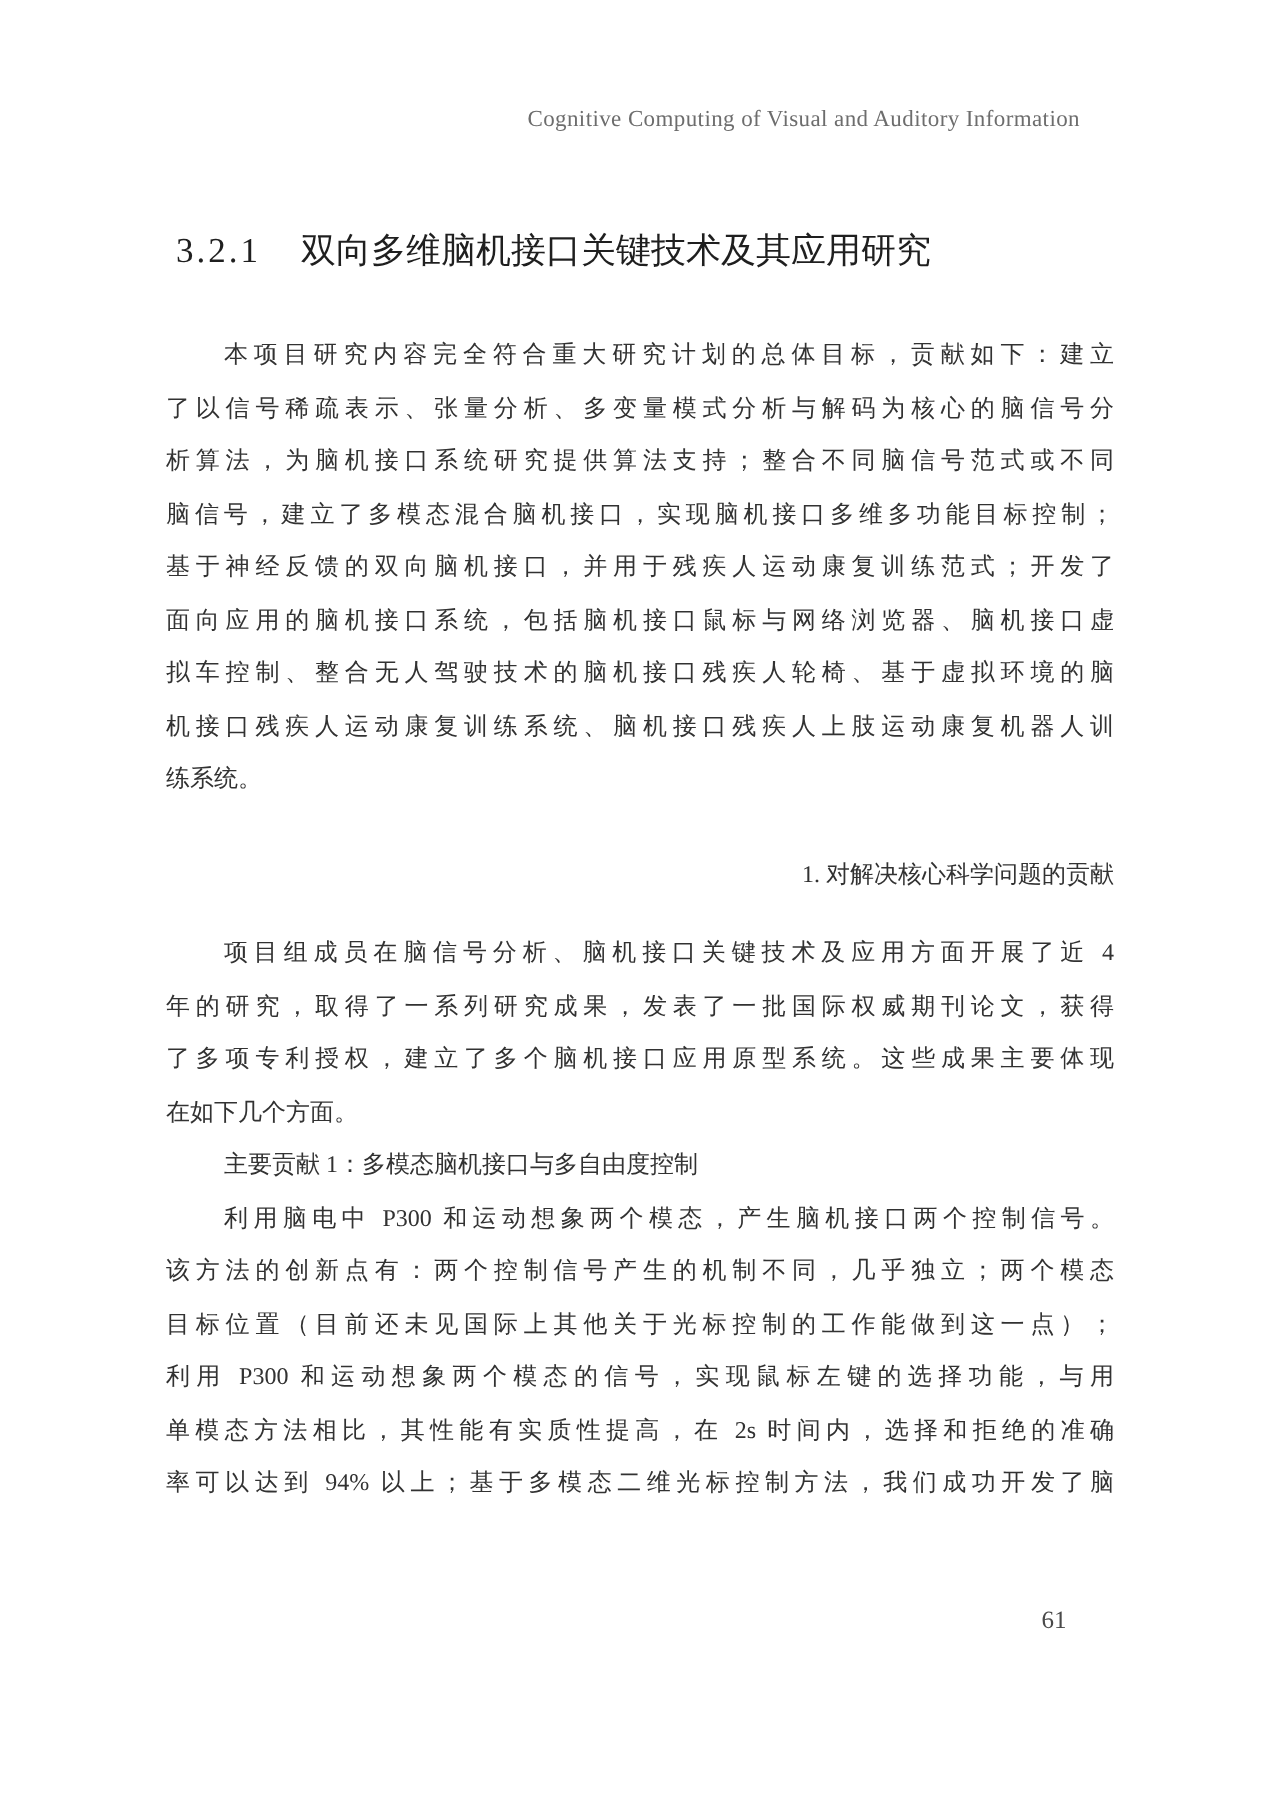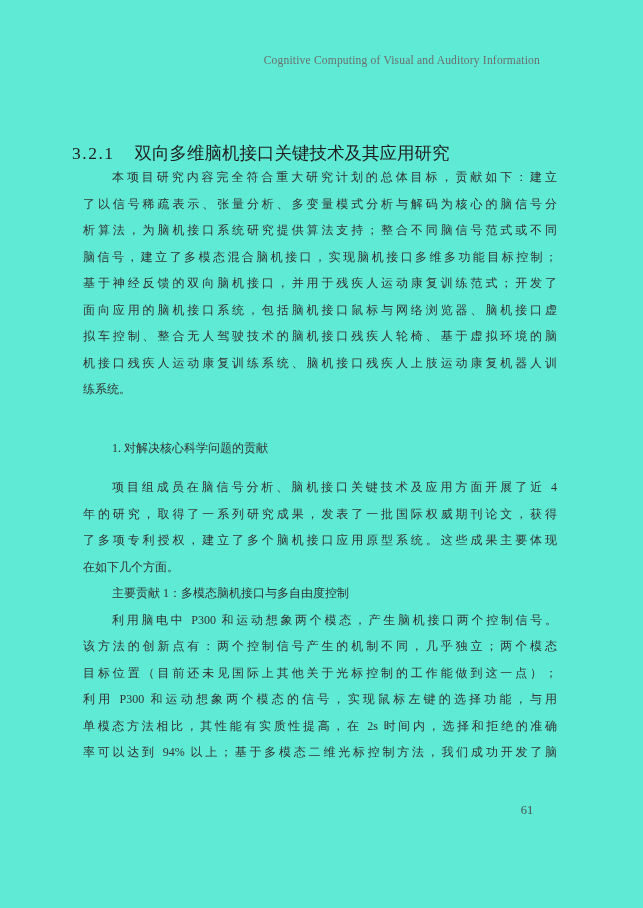--- a/index.html
+++ b/index.html
@@ -2,41 +2,40 @@
 <html><head>
 <meta charset="utf-8">
 <style>
   * { margin: 0; padding: 0; box-sizing: border-box; }
   html, body { background: #e8e8e8; }
   .page {
     position: relative;
     width: 643px;
     height: 908px;
     margin: 0 auto;
-    background: #5eead4;
+    background: #ffffff;
     font-family: "Liberation Serif", "DejaVu Serif", serif;
     overflow: hidden;
   }
   .running-header {
     position: absolute;
     top: 54px;
     right: 103px;
     font-size: 11.5px;
     letter-spacing: 0.2px;
     color: #6d6d6d;
     white-space: nowrap;
   }
   .section-heading {
     position: absolute;
-    left: 72px;
+    left: 88px;
     top: 113px;
     font-size: 17.5px;
     color: #1f1f1f;
     white-space: nowrap;
-    margin-top: 28px;
   }
   .section-heading .num {
     display: inline-block;
     margin-right: 20px;
     letter-spacing: 1.5px;
   }
   .body-text {
     position: absolute;
     left: 83px;
     top: 164px;
@@ -75,21 +74,21 @@
   <div class="body-text">
       <div class="line fill ind">本项目研究内容完全符合重大研究计划的总体目标，贡献如下：建立</div>
       <div class="line fill">了以信号稀疏表示、张量分析、多变量模式分析与解码为核心的脑信号分</div>
       <div class="line fill">析算法，为脑机接口系统研究提供算法支持；整合不同脑信号范式或不同</div>
       <div class="line fill">脑信号，建立了多模态混合脑机接口，实现脑机接口多维多功能目标控制；</div>
       <div class="line fill">基于神经反馈的双向脑机接口，并用于残疾人运动康复训练范式；开发了</div>
       <div class="line fill">面向应用的脑机接口系统，包括脑机接口鼠标与网络浏览器、脑机接口虚</div>
       <div class="line fill">拟车控制、整合无人驾驶技术的脑机接口残疾人轮椅、基于虚拟环境的脑</div>
       <div class="line fill">机接口残疾人运动康复训练系统、脑机接口残疾人上肢运动康复机器人训</div>
       <div class="line">练系统。</div>
-      <div class="line ind" style="margin-top: 32px;">1. 对解决核心科学问题的贡献</div>
+      <div class="line ind" style="margin-top: 21px; text-align: right;">1. 对解决核心科学问题的贡献</div>
       <div class="line fill ind" style="margin-top: 13px;">项目组成员在脑信号分析、脑机接口关键技术及应用方面开展了近 4</div>
       <div class="line fill">年的研究，取得了一系列研究成果，发表了一批国际权威期刊论文，获得</div>
       <div class="line fill">了多项专利授权，建立了多个脑机接口应用原型系统。这些成果主要体现</div>
       <div class="line">在如下几个方面。</div>
       <div class="line ind">主要贡献 1：多模态脑机接口与多自由度控制</div>
       <div class="line fill ind">利用脑电中 P300 和运动想象两个模态，产生脑机接口两个控制信号。</div>
       <div class="line fill">该方法的创新点有：两个控制信号产生的机制不同，几乎独立；两个模态</div>
       <div class="line fill">目标位置（目前还未见国际上其他关于光标控制的工作能做到这一点）；</div>
       <div class="line fill">利用 P300 和运动想象两个模态的信号，实现鼠标左键的选择功能，与用</div>
       <div class="line fill">单模态方法相比，其性能有实质性提高，在 2s 时间内，选择和拒绝的准确</div>

